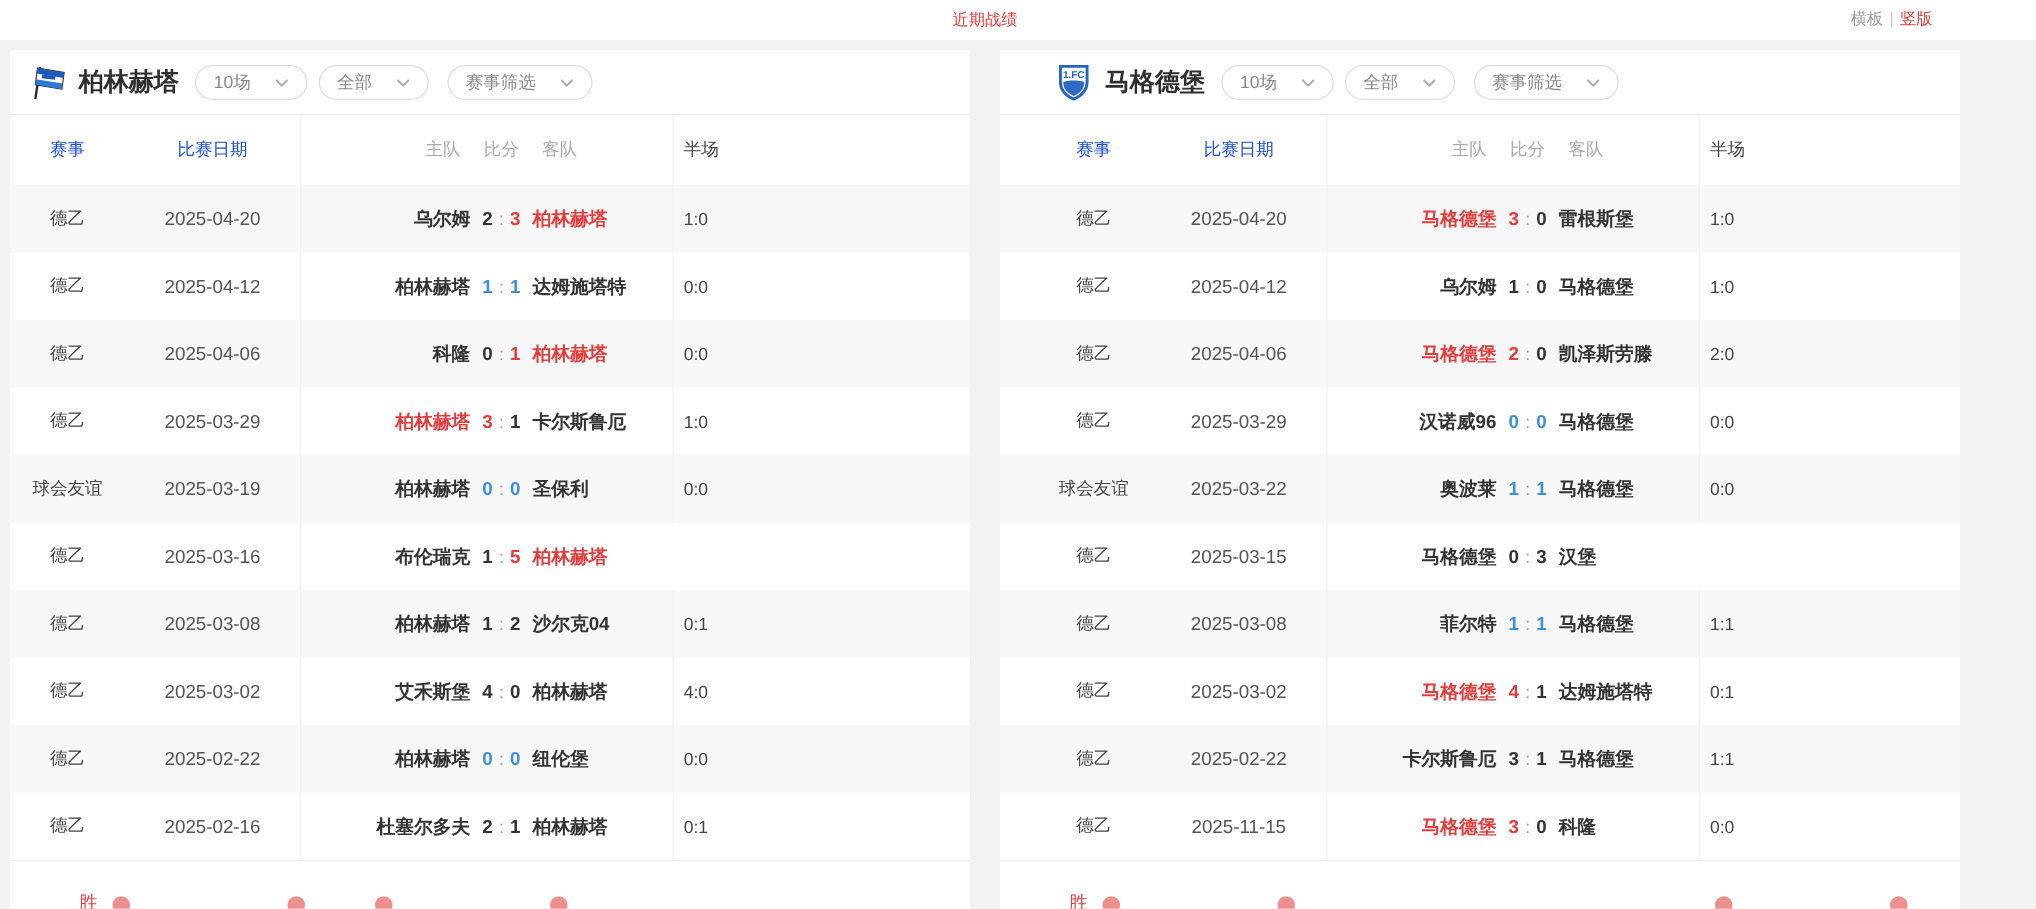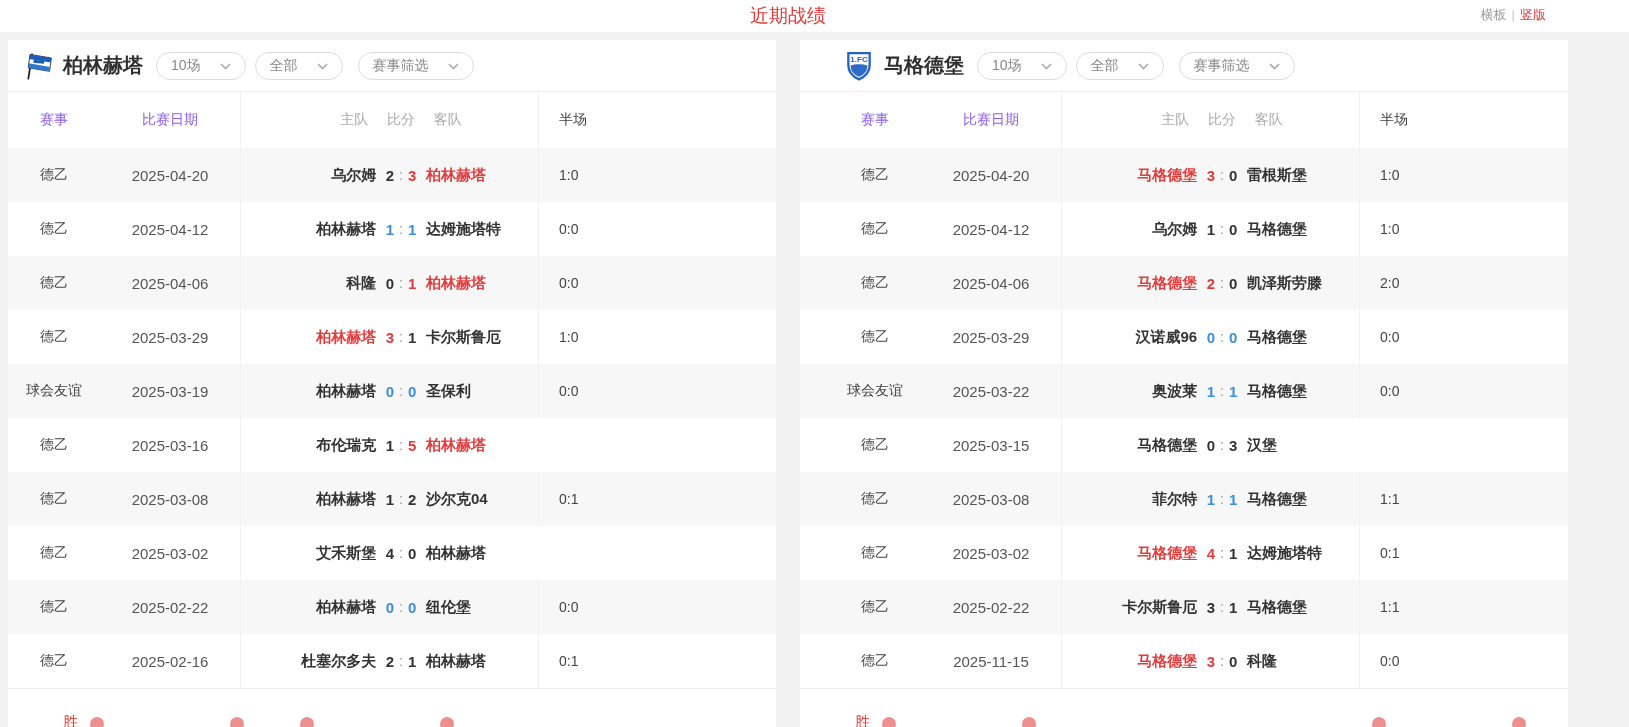--- a/index.html
+++ b/index.html
@@ -5,21 +5,21 @@
   * { box-sizing: border-box; }
   html,body { margin:0; padding:0; }
   body {
     width:1629px; height:727px; overflow:hidden;
     background:#f2f2f2;
     font-family:"Liberation Sans","DejaVu Sans",sans-serif;
     -webkit-font-smoothing:antialiased;
   }
   .topbar { height:32px; background:#fff; }
   .topbar-inner { width:1560px; margin-left:8px; position:relative; height:100%; }
-  .page-title { text-align:center; color:#e23c3c; font-size:19px; line-height:31px; }
+  .page-title { text-align:center; color:#e23c3c; font-size:13px; line-height:31px; }
   .layout-toggle { position:absolute; right:22px; top:0; line-height:30px; font-size:13px; color:#999;margin-left:48px; }
   .layout-toggle .toggle-link { cursor:pointer; }
   .layout-toggle .sep { color:#ccc; margin:0 5px; }
   .layout-toggle .active { color:#e23c3c; }
 
   .cards { display:flex; gap:24px; margin:8px 0 0 8px; }
   .card { width:768px; height:760px; background:#fff; flex:none; }
 
   .card-header { height:52px; display:flex; align-items:center; padding-left:14px; border-bottom:1px solid #ececec; }
   .card--right .card-header, .card--right .col-header, .card--right .trow { padding-left:29px; }
@@ -37,23 +37,23 @@
   .trow { display:flex; height:54px; align-items:center; font-size:15px; color:#333; }
   .rows .trow:nth-child(odd) { background:#f7f7f7; }
 
   .c-comp  { width:92px;  text-align:center; font-size:14px; color:#444; flex:none; }
   .c-date  { width:140px; text-align:center; color:#555; flex:none; }
   .c-match { width:298px; flex:none; display:flex; align-items:center; align-self:stretch; border-left:1px solid #f1f1f1;padding-left:32px; }
   .m-home  { width:116px; text-align:right; font-weight:700; white-space:nowrap; }
   .m-score { width:56px;  display:flex; justify-content:center; align-items:center; font-weight:700; }
   .m-score .colon { color:#999; font-weight:400; margin:0 5px; font-size:14px; }
   .m-away  { width:126px; text-align:left; font-weight:700; white-space:nowrap; }
-  .c-half  { flex:1; align-self:stretch; display:flex; align-items:center; border-left:1px solid #f1f1f1; padding-left:20px; font-size:14px; color:#444; }
-
-  .col-header .c-comp, .col-header .c-date { color:#8b5cf6; font-size:14px; }
+  .c-half  { flex:1; align-self:stretch; display:flex; align-items:center; border-left:1px solid #f1f1f1; padding-left:8px; font-size:14px; color:#444; }
+
+  .col-header .c-comp, .col-header .c-date { color:#1d4ed8; font-size:14px; }
   .col-header .m-home, .col-header .m-score, .col-header .m-away { font-weight:400; color:#aaa; }
   .col-header .m-home { padding-right:8px; }
   .col-header .m-away { padding-left:8px; }
 
   .red  { color:#e23c3c !important; }
   .blue { color:#3d8fdd !important; }
 
   .legend { position:relative; height:70px; border-top:1px solid #ededed; }
   .legend-label { position:absolute; left:55px; top:24px; color:#e23c3c; font-size:15px; }
   .dot { position:absolute; top:28px; width:14px; height:14px; border-radius:50%;
@@ -224,20 +224,21 @@
         <span class="c-date">2025-03-02</span>
         <span class="c-match">
           <span class="m-home">艾禾斯堡</span>
           <span class="m-score">
             <span class="s-home">4</span>
             <span class="colon">:</span>
             <span class="s-away">0</span>
           </span>
           <span class="m-away">柏林赫塔</span>
         </span>
+        <span class="c-half">4:0</span>
       </div>
 
       <div class="trow">
         <span class="c-comp">德乙</span>
         <span class="c-date">2025-02-22</span>
         <span class="c-match">
           <span class="m-home">柏林赫塔</span>
           <span class="m-score">
             <span class="s-home blue">0</span>
             <span class="colon">:</span>

